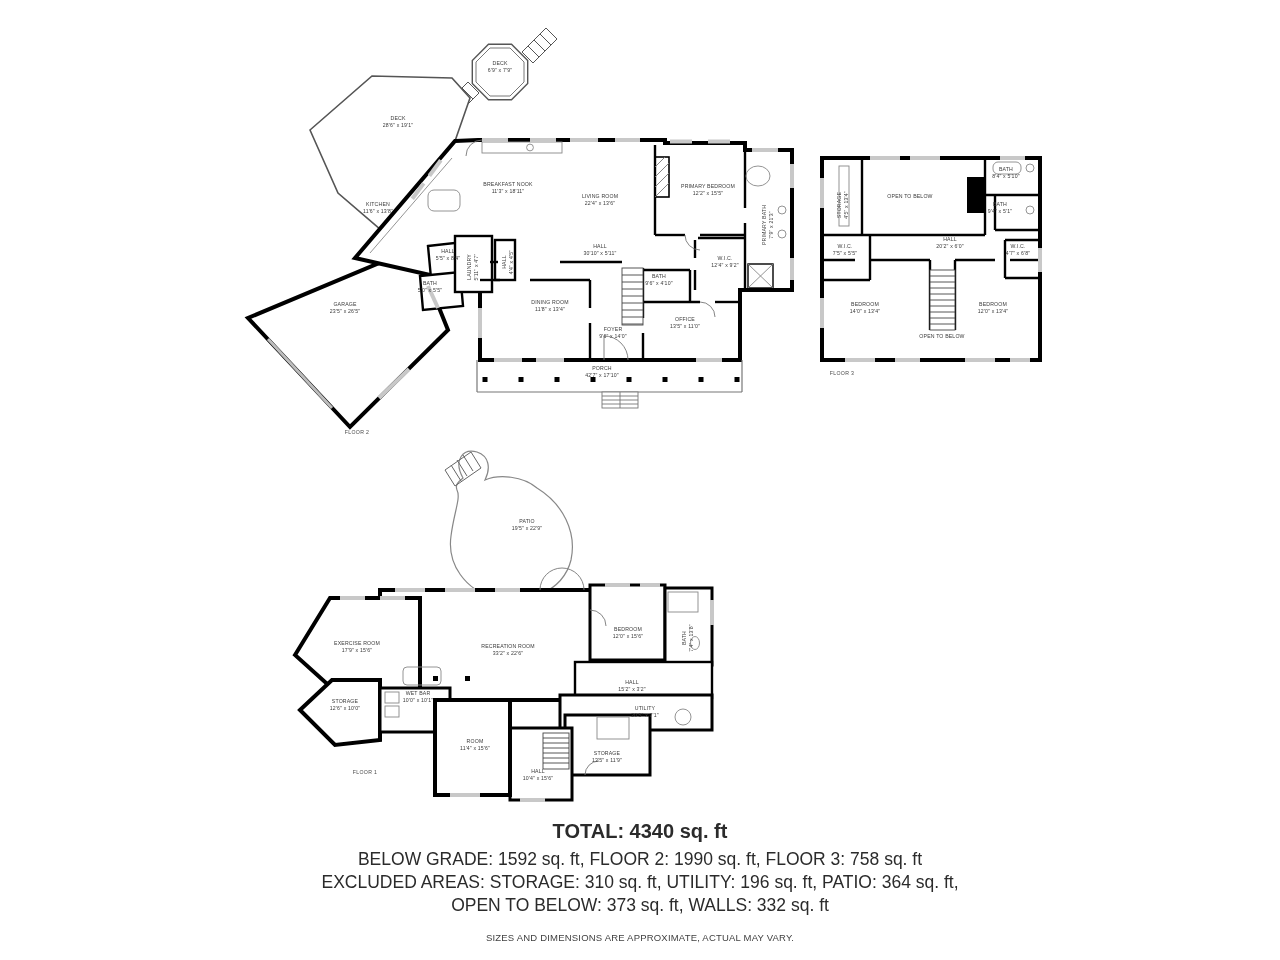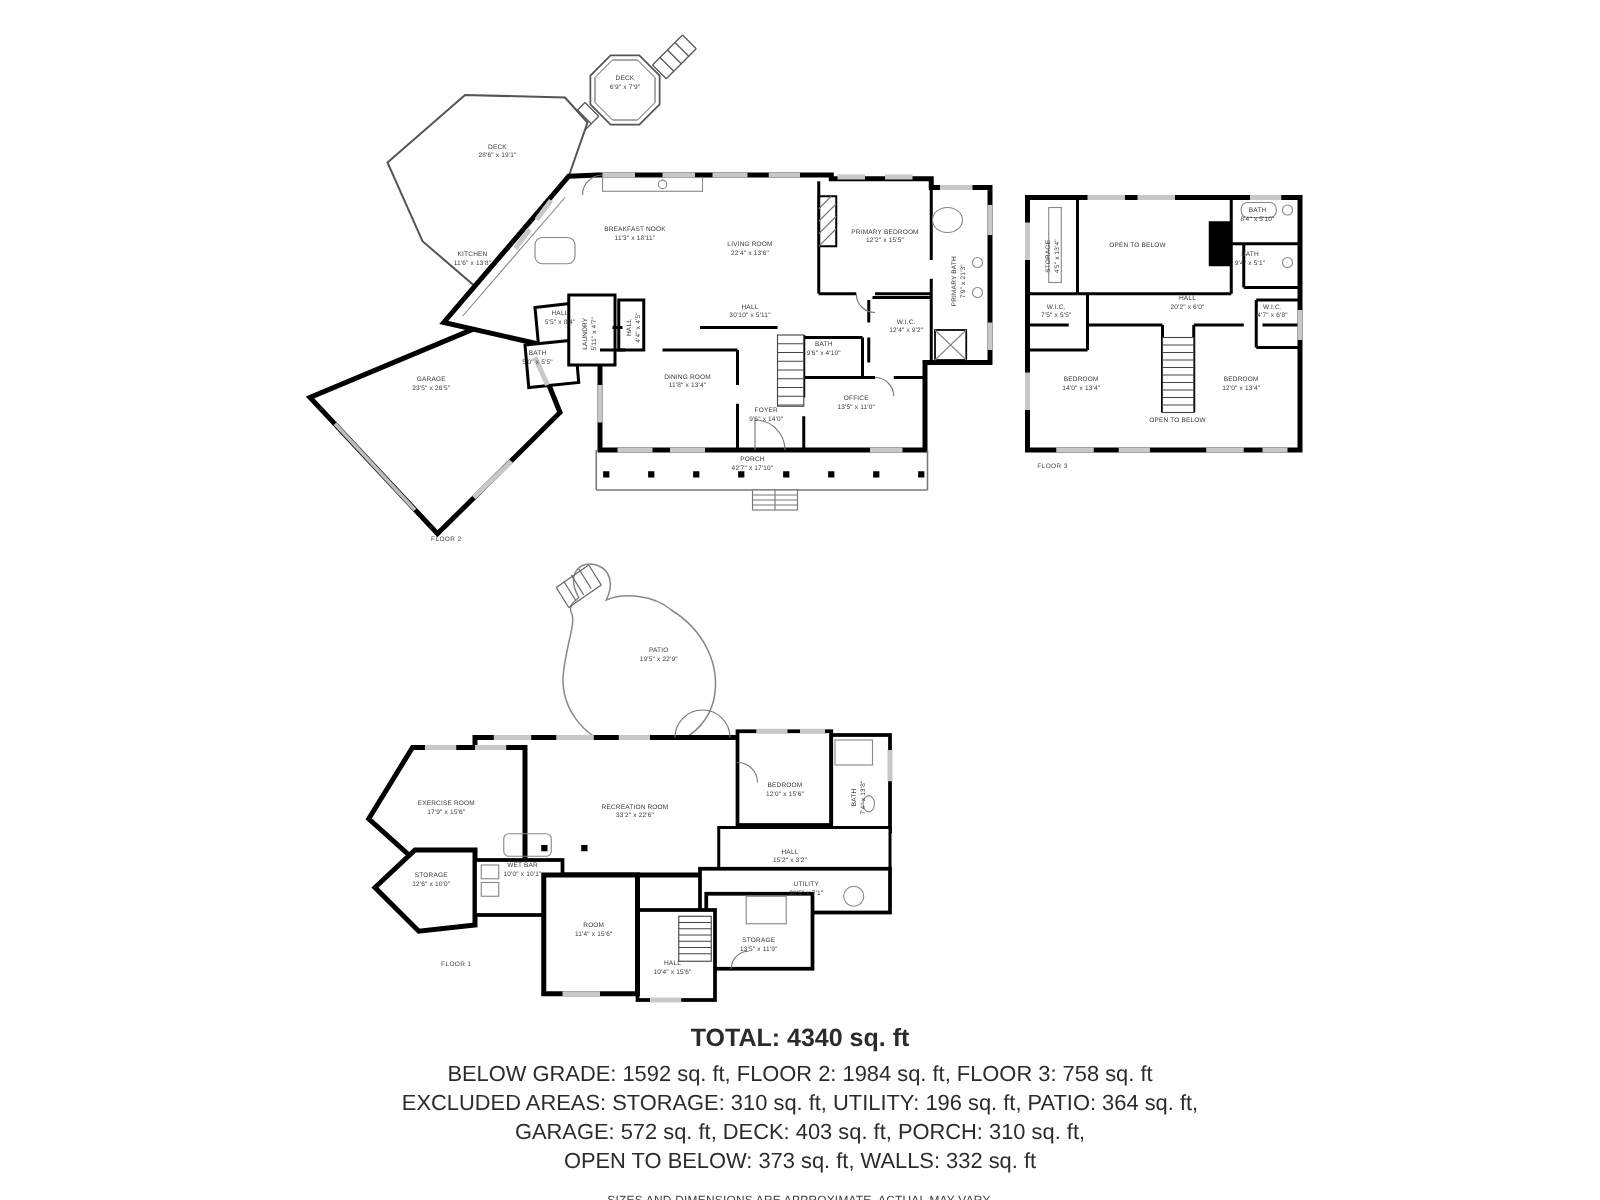--- a/index.html
+++ b/index.html
@@ -461,20 +461,19 @@
       <span class="dm">10'4" x 15'6"</span>
     </div>
   <div class="rl" style="left:607px;top:757px">
       <span class="nm">STORAGE</span>
       <span class="dm">13'5" x 11'9"</span>
     </div>
   <div class="floor-tag" style="left:365px;top:772px">FLOOR 1</div>
 
   <div class="summary">
     <div class="total">TOTAL: 4340 sq. ft</div>
-    <div class="ln">BELOW GRADE: 1592 sq. ft, FLOOR 2: 1984 sq. ft, FLOOR 3: 758 sq. ft</div>
+    <div class="ln">BELOW GRADE: 1592 sq. ft, FLOOR 2: 1990 sq. ft, FLOOR 3: 758 sq. ft</div>
     <div class="ln">EXCLUDED AREAS: STORAGE: 310 sq. ft, UTILITY: 196 sq. ft, PATIO: 364 sq. ft,</div>
-    <div class="ln">GARAGE: 572 sq. ft, DECK: 403 sq. ft, PORCH: 310 sq. ft,</div>
     <div class="ln">OPEN TO BELOW: 373 sq. ft, WALLS: 332 sq. ft</div>
     <div class="disclaimer">SIZES AND DIMENSIONS ARE APPROXIMATE, ACTUAL MAY VARY.</div>
   </div>
 
 </div>
 
 </body></html>

